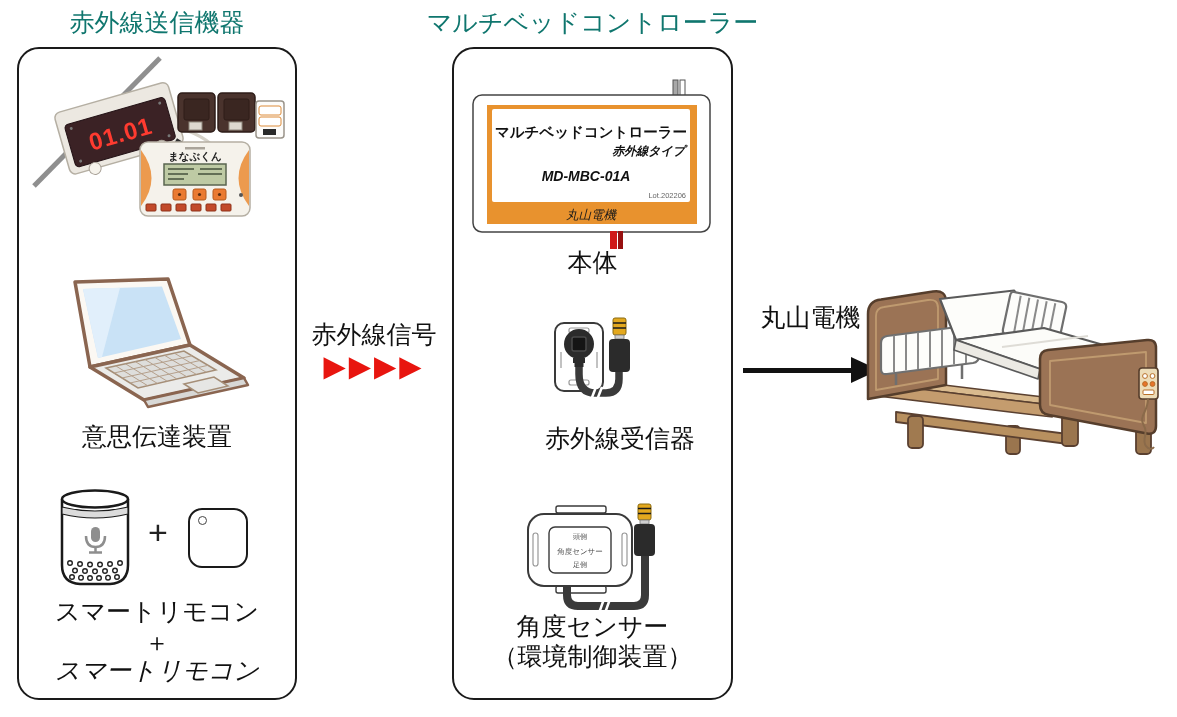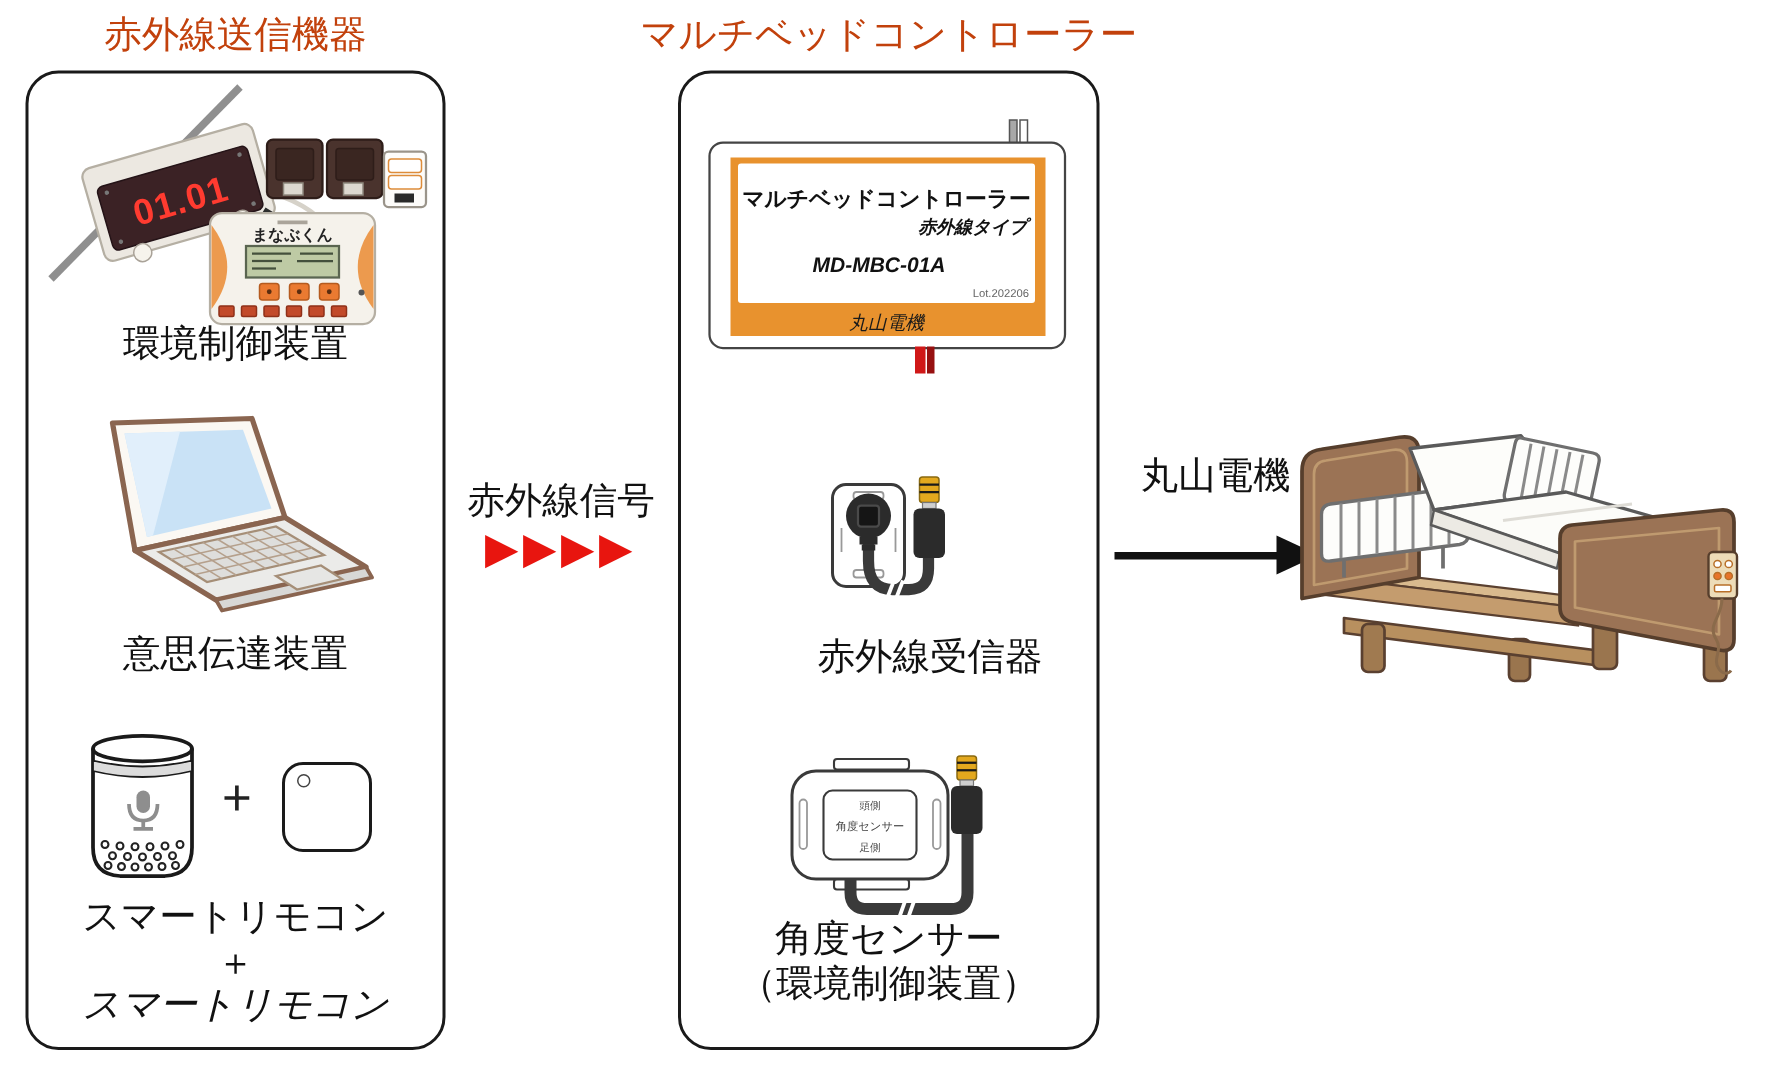--- a/index.html
+++ b/index.html
@@ -3,21 +3,21 @@
 <meta charset="utf-8">
 <style>
   html,body{margin:0;padding:0;background:#fff;}
   #canvas{
     position:relative;width:1177px;height:717px;background:#fff;overflow:hidden;
     font-family:"Liberation Sans",sans-serif;color:#111;
   }
   .abs{position:absolute;}
   .lbl{position:absolute;text-align:center;font-size:25px;line-height:1.15;color:#111;white-space:nowrap;}
   .group-box{position:absolute;border:2.5px solid #1a1a1a;border-radius:22px;background:#fff;box-sizing:border-box;}
-  .group-title{position:absolute;text-align:center;font-size:25px;color:#c2410c;white-space:nowrap;}
+  .group-title{position:absolute;text-align:center;font-size:25px;color:#0f766e;white-space:nowrap;}
   .plus-mid{position:absolute;font-size:34px;font-weight:400;color:#222;text-align:center;line-height:40px;}
   .remote-box{position:absolute;border:2.5px solid #1a1a1a;border-radius:14px;background:#fff;box-sizing:border-box;}
   .remote-dot{position:absolute;width:7px;height:7px;border:1.5px solid #444;border-radius:50%;left:8px;top:6px;}
   .ir-arrows{position:absolute;text-align:center;font-size:29px;letter-spacing:3px;line-height:1;}
   .arrow-shaft{position:absolute;background:#111;}
   .arrow-head{position:absolute;width:0;height:0;border-top:13.5px solid transparent;border-bottom:13.5px solid transparent;border-left:28px solid #111;}
   svg text{font-family:"Liberation Sans",sans-serif;}
 </style>
 </head>
 <body>
@@ -81,21 +81,20 @@
       <circle cx="191.5" cy="138.5" r="1.6" fill="#5a2d10"></circle>
       <rect x="118" y="148" width="10" height="7" rx="1" fill="#c24a2a" stroke="#8f3018"></rect>
       <rect x="133" y="148" width="10" height="7" rx="1" fill="#c24a2a" stroke="#8f3018"></rect>
       <rect x="148" y="148" width="10" height="7" rx="1" fill="#c24a2a" stroke="#8f3018"></rect>
       <rect x="163" y="148" width="10" height="7" rx="1" fill="#c24a2a" stroke="#8f3018"></rect>
       <rect x="178" y="148" width="10" height="7" rx="1" fill="#c24a2a" stroke="#8f3018"></rect>
       <rect x="193" y="148" width="10" height="7" rx="1" fill="#c24a2a" stroke="#8f3018"></rect>
       <circle cx="213" cy="139" r="2" fill="#555"></circle>
     </g>
   </svg>
-  <div class="lbl" style="left:17px;top:215px;width:280px;">環境制御装置</div>
 
   <svg class="abs" style="left:58px;top:268px;" width="205" height="150" viewBox="0 0 205 150">
     <path d="M 17,14 L 110,11 L 132,77 L 32,99 Z" fill="#fbf8f3" stroke="#8a6550" stroke-width="3.5" stroke-linejoin="round"></path>
     <path d="M 25,21 L 104,18.5 L 123,71 L 40,90 Z" fill="#c9e2f6"></path>
     <path d="M 25,21 L 62,19.7 L 44,89 L 40,90 Z" fill="#e1effb"></path>
     <path d="M 32,99 L 132,77 L 186,110 L 86,132 Z" fill="#ebebe9" stroke="#8a6550" stroke-width="3.5" stroke-linejoin="round"></path>
     <path d="M 86,132 L 186,110 L 190,117 L 90,139 Z" fill="#d8d8d6" stroke="#8a6550" stroke-width="2.5" stroke-linejoin="round"></path>
     <path d="M 48,100 L 126,83 L 158,102 L 80,120 Z" fill="#dededc" stroke="#a58e77" stroke-width="1.5"></path>
     <line x1="56" y1="105" x2="134" y2="87.8" stroke="#b5a08c" stroke-width="1"></line>
     <line x1="64" y1="110" x2="142" y2="92.5" stroke="#b5a08c" stroke-width="1"></line>
@@ -156,20 +155,21 @@
     <rect x="17" y="29" width="210" height="119" fill="#E8922E"></rect>
     <rect x="22" y="33" width="198" height="93" rx="2" fill="#fff"></rect>
     <text x="121" y="61" font-size="14.5" font-weight="bold" fill="#111" text-anchor="middle">マルチベッドコントローラー</text>
     <text x="215" y="79" font-size="12" font-weight="bold" font-style="italic" fill="#111" text-anchor="end">赤外線タイプ</text>
     <text x="116" y="105" font-size="14" font-weight="bold" font-style="italic" fill="#111" text-anchor="middle">MD-MBC-01A</text>
     <text x="216" y="122" font-size="7.5" fill="#666" text-anchor="end">Lot.202206</text>
     <text x="121" y="143" font-size="12.5" font-style="italic" fill="#1a1a1a" text-anchor="middle">丸山電機</text>
     <rect x="140" y="155" width="7" height="18" fill="#d01818"></rect>
     <rect x="148" y="155" width="5" height="18" fill="#971010"></rect>
   </svg>
+  <div class="lbl" style="left:452px;top:248px;width:281px;">本体</div>
 
   <svg class="abs" style="left:513px;top:316px;" width="135" height="106" viewBox="0 0 135 106">
     <rect x="42" y="7" width="48" height="68" rx="9" fill="#fff" stroke="#3a3a3a" stroke-width="2"></rect>
     <rect x="56" y="12" width="20" height="5" rx="2" fill="none" stroke="#999" stroke-width="1.2"></rect>
     <rect x="56" y="64" width="20" height="5" rx="2" fill="none" stroke="#999" stroke-width="1.2"></rect>
     <line x1="48" y1="36" x2="48" y2="52" stroke="#999" stroke-width="1.2"></line>
     <line x1="84" y1="36" x2="84" y2="52" stroke="#999" stroke-width="1.2"></line>
     <path d="M 66,42 L 66,58 Q 66,77 82,77 L 93,77 Q 106,77 106,63 L 106,52" stroke="#3a3a3a" stroke-width="7.5" fill="none" stroke-linecap="round"></path>
     <path d="M 83,71 L 78,84" stroke="#fff" stroke-width="2.5"></path>
     <path d="M 89,71 L 84,84" stroke="#fff" stroke-width="2.5"></path>

